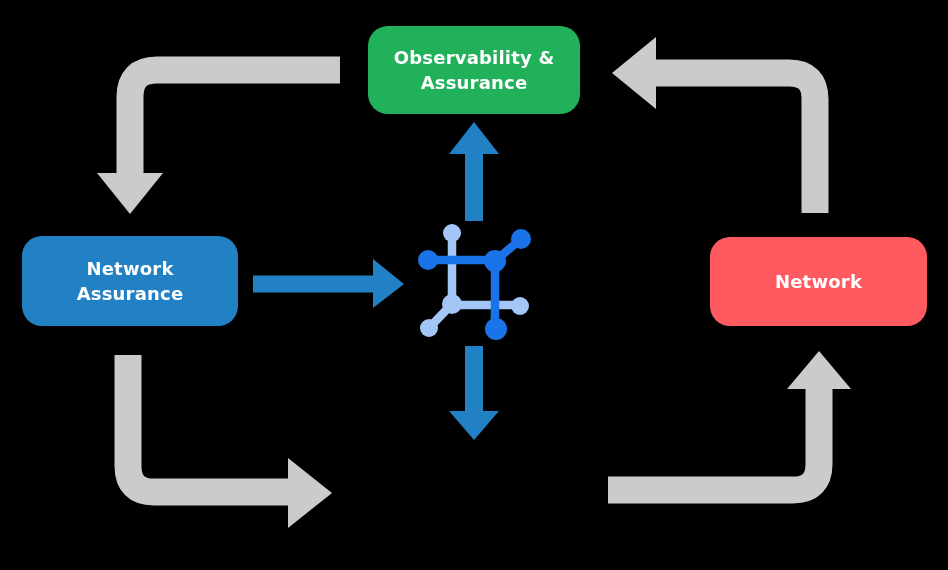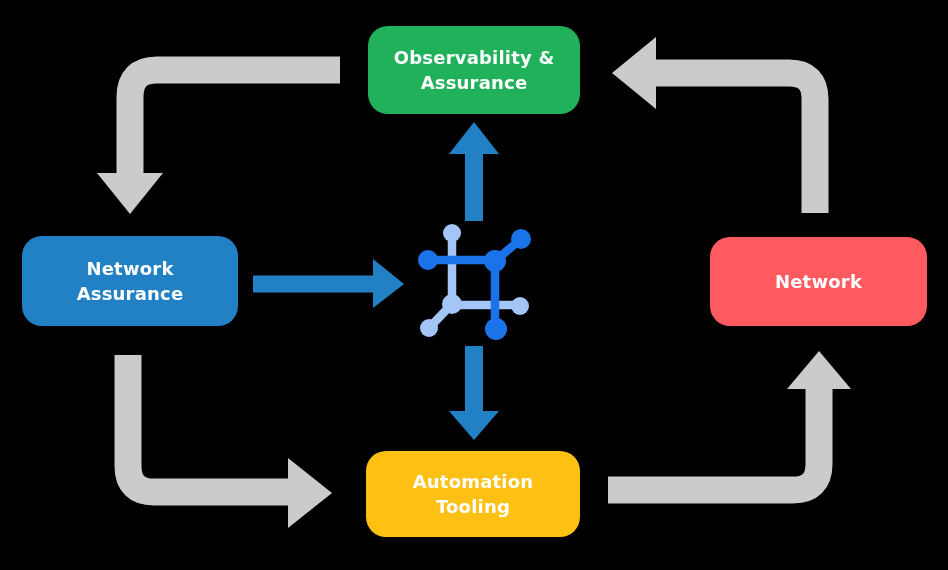--- a/index.html
+++ b/index.html
@@ -82,24 +82,20 @@
 
   <div class="node node-left">
     <span>Network</span>
     <span>Assurance</span>
   </div>
 
   <div class="node node-right">
     <span>Network</span>
   </div>
 
-  <div class="node node-bottom">
-    <span>Automation</span>
-    <span>Tooling</span>
-  </div>
 
   <svg class="center-icon" width="122" height="124" viewBox="0 0 122 124" aria-hidden="true">
 
     <g stroke="#a4c6f7" fill="#a4c6f7" stroke-width="8.5" stroke-linecap="round">
       <path d="M39 14 V43" fill="none"></path>
       <path d="M39 43 V85" fill="none"></path>
       <path d="M39 85 L16 109" fill="none"></path>
       <path d="M39 86 H107" fill="none"></path>
       <circle cx="39" cy="14" r="9" stroke="none"></circle>
       <circle cx="16" cy="109" r="9" stroke="none"></circle>

